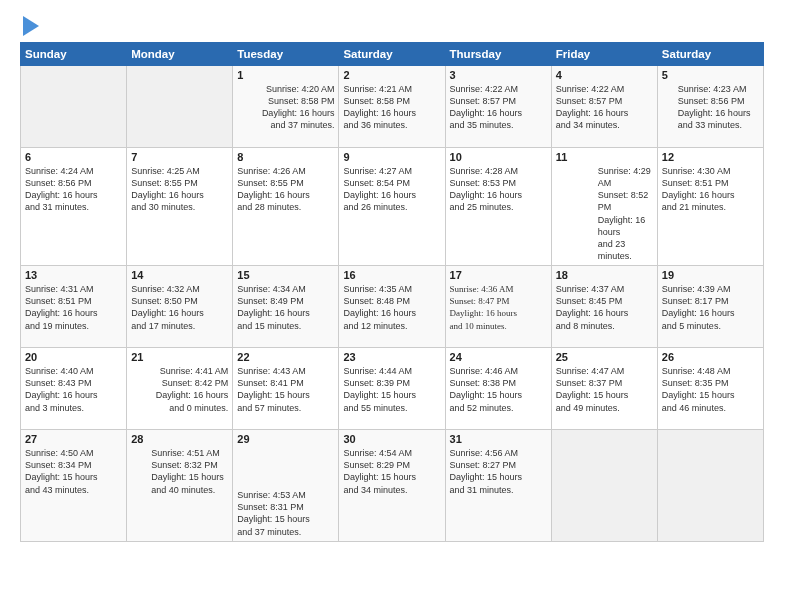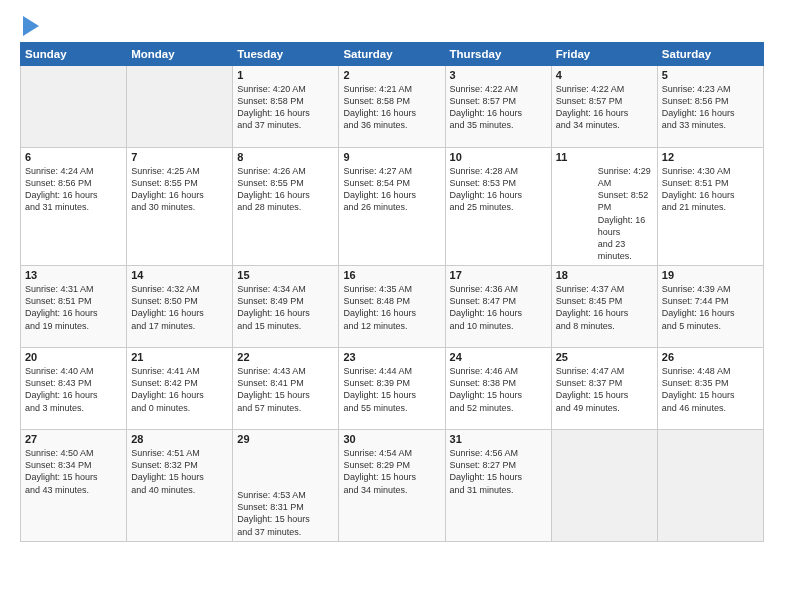--- a/index.html
+++ b/index.html
@@ -125,21 +125,21 @@
           <th>Friday</th>
           <th>Saturday</th>
         </tr>
     </thead>
     <tbody id="calendar-body">
     <tr>
           <td class="empty"></td>
           <td class="empty"></td>
           <td>
             <span class="day-num">1</span>
-            <div class="cell-text" style="white-space: pre-line;">Sunrise: 4:20 AM
+            <div class="cell-text" style="white-space: pre-line; text-align: right;">Sunrise: 4:20 AM
 Sunset: 8:58 PM
 Daylight: 16 hours
 and 37 minutes.</div>
           </td>
           <td>
             <span class="day-num">2</span>
             <div class="cell-text" style="white-space: pre-line;">Sunrise: 4:21 AM
 Sunset: 8:58 PM
 Daylight: 16 hours
 and 36 minutes.</div>
@@ -153,21 +153,21 @@
           </td>
           <td>
             <span class="day-num">4</span>
             <div class="cell-text" style="white-space: pre-line;">Sunrise: 4:22 AM
 Sunset: 8:57 PM
 Daylight: 16 hours
 and 34 minutes.</div>
           </td>
           <td>
             <span class="day-num">5</span>
-            <div class="cell-text" style="white-space: pre-line;">Sunrise: 4:23 AM
+            <div class="cell-text" style="white-space: pre-line; margin-left: 16px;">Sunrise: 4:23 AM
 Sunset: 8:56 PM
 Daylight: 16 hours
 and 33 minutes.</div>
           </td>
         </tr>
         <tr>
           <td>
             <span class="day-num">6</span>
             <div class="cell-text" style="white-space: pre-line;">Sunrise: 4:24 AM
 Sunset: 8:56 PM
@@ -241,51 +241,51 @@
           </td>
           <td>
             <span class="day-num">16</span>
             <div class="cell-text" style="white-space: pre-line;">Sunrise: 4:35 AM
 Sunset: 8:48 PM
 Daylight: 16 hours
 and 12 minutes.</div>
           </td>
           <td>
             <span class="day-num">17</span>
-            <div class="cell-text" style="white-space: pre-line;">Sunrise: 4:36 AM
+            <div class="cell-text" style="white-space: pre-line; font-family: Liberation Serif, serif;">Sunrise: 4:36 AM
 Sunset: 8:47 PM
 Daylight: 16 hours
 and 10 minutes.</div>
           </td>
           <td>
             <span class="day-num">18</span>
             <div class="cell-text" style="white-space: pre-line;">Sunrise: 4:37 AM
 Sunset: 8:45 PM
 Daylight: 16 hours
 and 8 minutes.</div>
           </td>
           <td>
             <span class="day-num">19</span>
             <div class="cell-text" style="white-space: pre-line;">Sunrise: 4:39 AM
-Sunset: 7:44 PM
+Sunset: 8:17 PM
 Daylight: 16 hours
 and 5 minutes.</div>
           </td>
         </tr>
         <tr>
           <td>
             <span class="day-num">20</span>
             <div class="cell-text" style="white-space: pre-line;">Sunrise: 4:40 AM
 Sunset: 8:43 PM
 Daylight: 16 hours
 and 3 minutes.</div>
           </td>
           <td>
             <span class="day-num">21</span>
-            <div class="cell-text" style="white-space: pre-line;">Sunrise: 4:41 AM
+            <div class="cell-text" style="white-space: pre-line; text-align: right;">Sunrise: 4:41 AM
 Sunset: 8:42 PM
 Daylight: 16 hours
 and 0 minutes.</div>
           </td>
           <td>
             <span class="day-num">22</span>
             <div class="cell-text" style="white-space: pre-line;">Sunrise: 4:43 AM
 Sunset: 8:41 PM
 Daylight: 15 hours
 and 57 minutes.</div>
@@ -322,21 +322,21 @@
         <tr>
           <td>
             <span class="day-num">27</span>
             <div class="cell-text" style="white-space: pre-line;">Sunrise: 4:50 AM
 Sunset: 8:34 PM
 Daylight: 15 hours
 and 43 minutes.</div>
           </td>
           <td>
             <span class="day-num">28</span>
-            <div class="cell-text" style="white-space: pre-line;">Sunrise: 4:51 AM
+            <div class="cell-text" style="white-space: pre-line; margin-left: 20px;">Sunrise: 4:51 AM
 Sunset: 8:32 PM
 Daylight: 15 hours
 and 40 minutes.</div>
           </td>
           <td>
             <span class="day-num">29</span>
             <div class="cell-text" style="white-space: pre-line; margin-top: 44px;">Sunrise: 4:53 AM
 Sunset: 8:31 PM
 Daylight: 15 hours
 and 37 minutes.</div>

